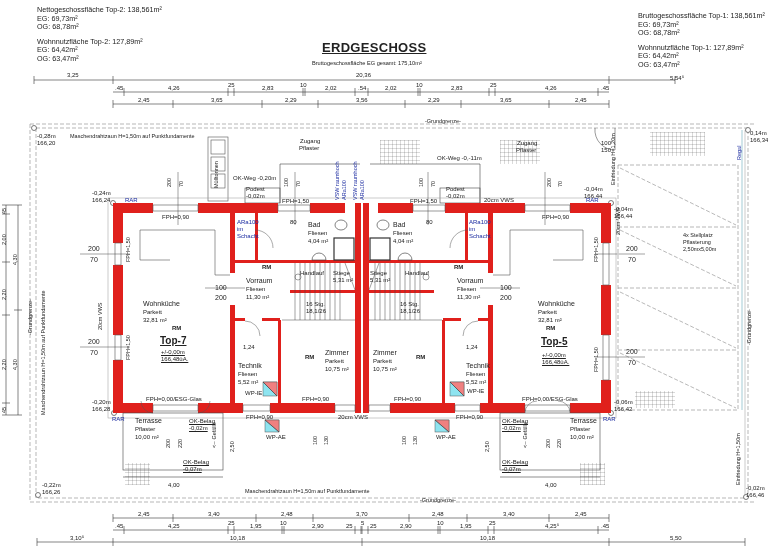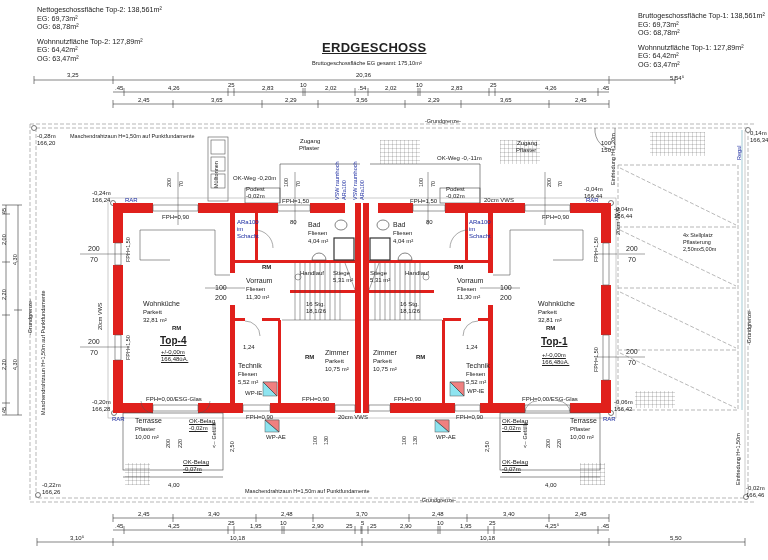--- a/index.html
+++ b/index.html
@@ -500,21 +500,21 @@
 <div class="t blue" style="left:586px;top:197px;">RAR</div>
 <div class="t blue" style="left:112px;top:416px;">RAR</div>
 <div class="t blue" style="left:603px;top:416px;">RAR</div>
 
 <div class="t t7" style="left:143px;top:300px;">
   <div>Wohnküche</div>
     <div style="font-size:6px">Parkett</div>
     <div style="font-size:6px">32,81 m²</div>
 </div>
 <div class="t" style="left:172px;top:325px;font-weight:bold;">RM</div>
-<div class="top" style="left:160px;top:335px;">Top-4</div>
+<div class="top" style="left:160px;top:335px;">Top-7</div>
 <div class="t under" style="left:161px;top:349px;">+/-0,00m</div>
 <div class="t under" style="left:161px;top:356px;">166,48üA.</div>
 
 <div class="t t7" style="left:246px;top:277px;">
   <div>Vorraum</div>
     <div style="font-size:6px">Fliesen</div>
     <div style="font-size:6px">11,30 m²</div>
 </div>
 <div class="t" style="left:262px;top:264px;font-weight:bold;">RM</div>
 
@@ -549,21 +549,21 @@
     <div style="font-size:6px">Pflaster</div>
     <div style="font-size:6px">10,00 m²</div>
 </div>
 
 <div class="t t7" style="left:538px;top:300px;">
   <div>Wohnküche</div>
     <div style="font-size:6px">Parkett</div>
     <div style="font-size:6px">32,81 m²</div>
 </div>
 <div class="t" style="left:546px;top:325px;font-weight:bold;">RM</div>
-<div class="top" style="left:541px;top:336px;">Top-1</div>
+<div class="top" style="left:541px;top:336px;">Top-5</div>
 <div class="t under" style="left:542px;top:352px;">+/-0,00m</div>
 <div class="t under" style="left:542px;top:359px;">166,48üA.</div>
 
 <div class="t t7" style="left:457px;top:277px;">
   <div>Vorraum</div>
     <div style="font-size:6px">Fliesen</div>
     <div style="font-size:6px">11,30 m²</div>
 </div>
 <div class="t" style="left:454px;top:264px;font-weight:bold;">RM</div>
 

